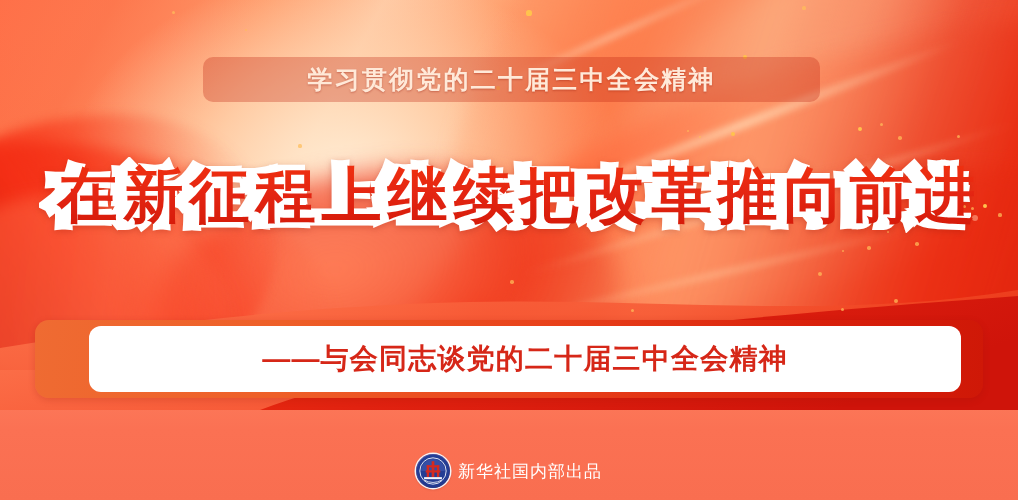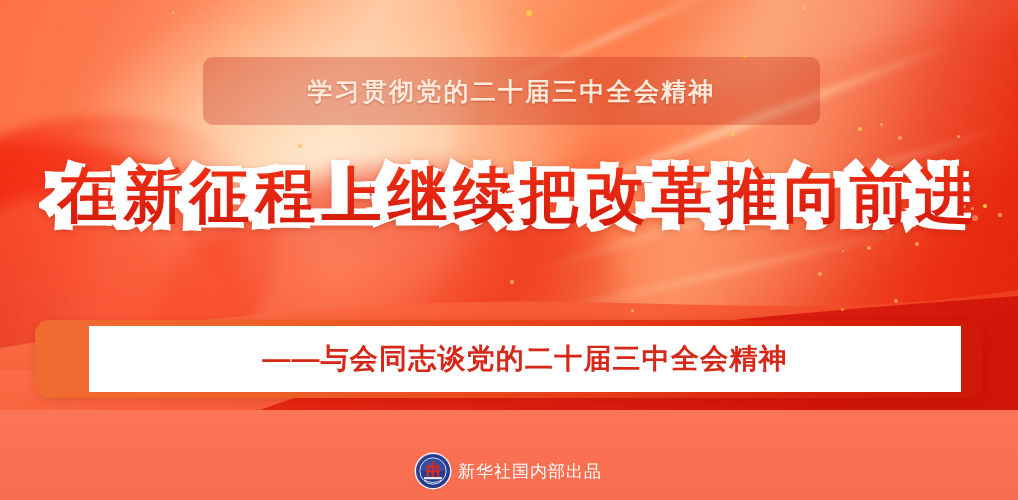--- a/index.html
+++ b/index.html
@@ -117,21 +117,21 @@
   }
   .bottom-wave svg{display:block;width:100%;height:100%;}
 
   
   .spark{position:absolute;border-radius:50%;background:#ffc24d;pointer-events:none;}
   .spark.dim{background:rgba(255,190,90,.72);}
   .spark.pale{background:rgba(255,170,140,.60);}
 
   
   .eyebrow{
-    position:absolute;left:203px;top:57px;width:617px;height:68px;
+    position:absolute;left:203px;top:57px;width:617px;height:45px;
     background:rgba(190,30,12,.30);
     border-radius:10px;
     display:flex;align-items:center;justify-content:center;
   }
   .eyebrow-text{
     color:#ffe9d8;
     font-size:25px;
     font-weight:bold;
     letter-spacing:2.2px;
     white-space:nowrap;
@@ -173,21 +173,21 @@
   
   .sub-outer{
     position:absolute;left:35px;top:320px;width:948px;height:78px;
     border-radius:14px;
     background:linear-gradient(95deg,#ef6b32 0%,#ee5f28 26%,#e8401a 55%,#d9200b 82%,#cf1807 100%);
     box-shadow:0 2px 7px rgba(140,18,6,.20);
   }
   .sub-inner{
     position:absolute;left:22px;top:6px;right:22px;bottom:6px;
     background:#ffffff;
-    border-radius:0;
+    border-radius:12px;
     display:flex;align-items:center;justify-content:center;margin-left:32px;
   }
   .sub-text{
     color:#d62718;
     font-size:28px;
     font-weight:bold;
     letter-spacing:1.2px;
     white-space:nowrap;
   }
 

